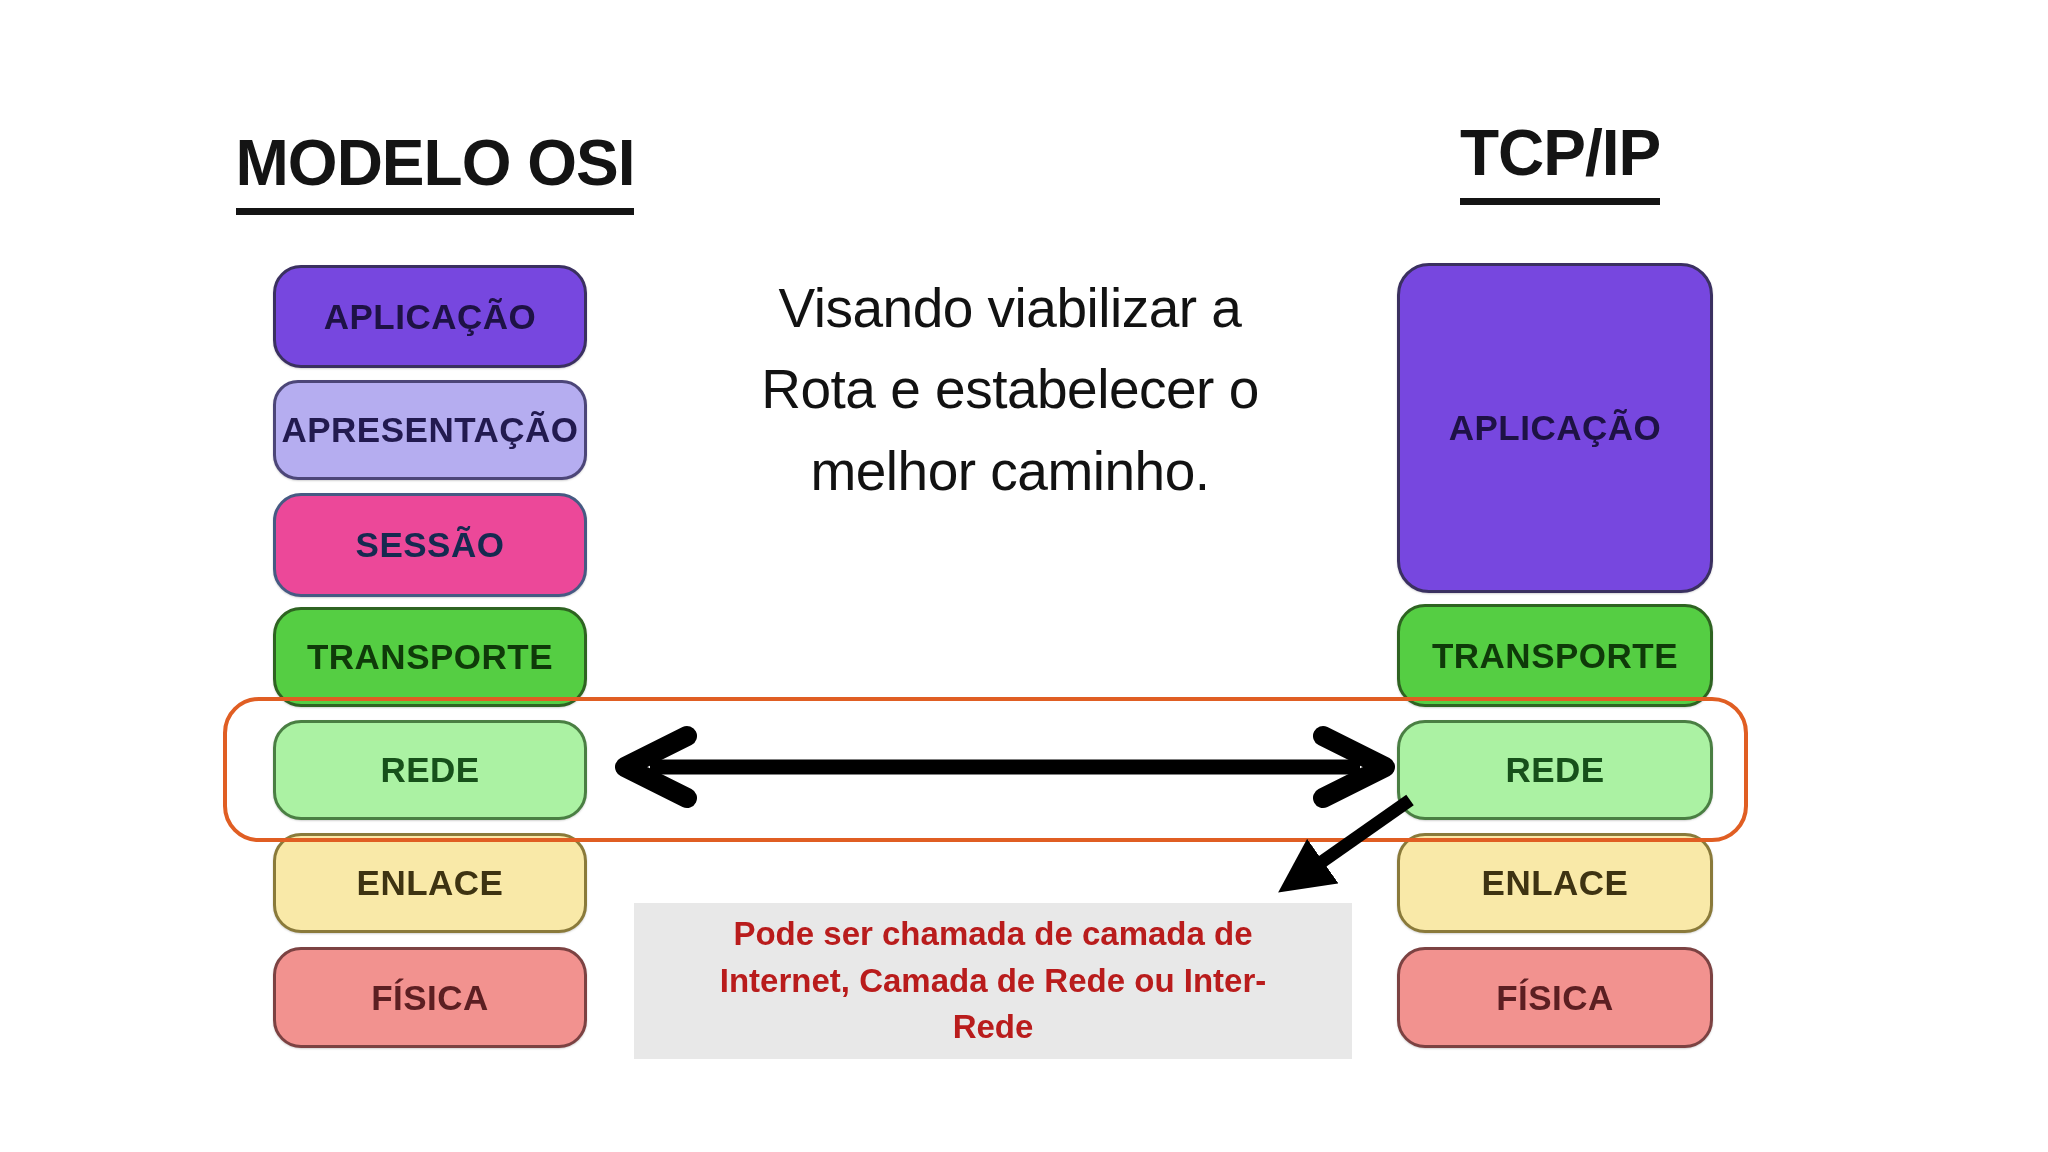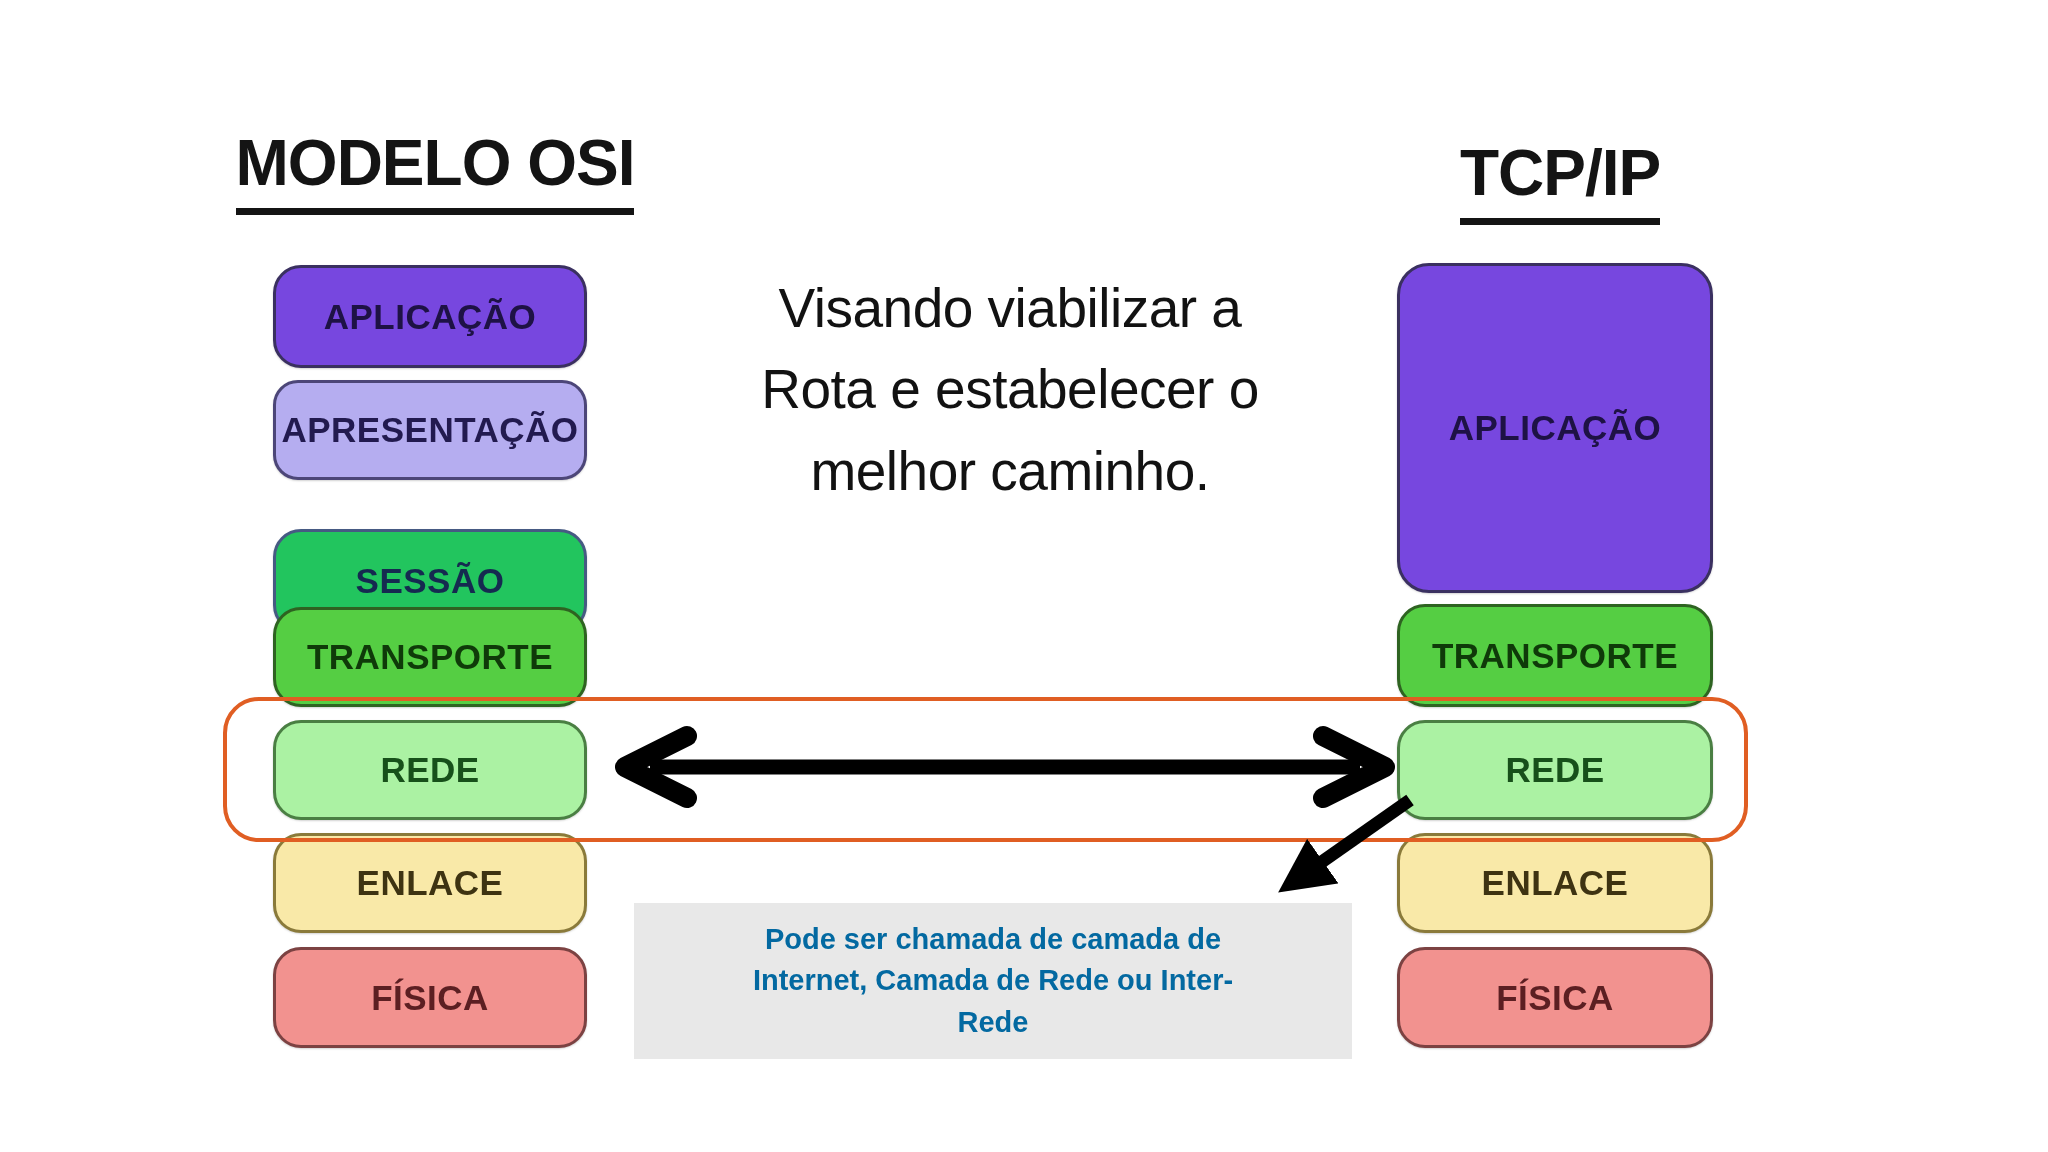--- a/index.html
+++ b/index.html
@@ -4,21 +4,21 @@
 <style>
   html,body{margin:0;padding:0;background:#fff;}
   #page{
     position:relative;width:2048px;height:1152px;background:#ffffff;overflow:hidden;
     font-family:"Liberation Sans", sans-serif;
   }
   
   .col-title{position:absolute;text-align:center;font-size:64px;font-weight:bold;color:#141414;letter-spacing:-1px;}
   .col-title .ul{display:inline-block;border-bottom:7px solid #141414;padding-bottom:11px;line-height:1.05;}
   #osi-title{left:225px;top:126px;width:420px;}
-  #tcpip-title{left:1430px;top:136px;width:260px;}
+  #tcpip-title{left:1430px;top:116px;width:260px;}
 
   
   .layer{
     position:absolute;box-sizing:border-box;border:3px solid #333;border-radius:28px;
     display:flex;align-items:center;justify-content:center;
     font-weight:bold;font-size:35px;letter-spacing:0.5px;z-index:2;
     box-shadow:0 1px 2px rgba(0,0,0,0.18);
   }
   .osi-col .layer{left:273px;width:314px;}
   .tcp-col .layer{left:1397px;width:316px;}
@@ -55,21 +55,21 @@
   #double-arrow{position:absolute;left:605px;top:707px;z-index:6;}
   #diagonal-arrow{position:absolute;left:1248px;top:792px;z-index:6;}
 
   
   #gray-note{
     position:absolute;left:634px;top:903px;width:718px;height:156px;
     background:#e8e8e8;display:flex;align-items:center;justify-content:center;
     z-index:4;
   }
   #gray-note .txt{
-    text-align:center;font-size:29px;font-weight:bold;color:#0369a1;
+    text-align:center;font-size:33px;font-weight:bold;color:#b91c1c;
     line-height:1.42;white-space:pre-line;
   }
 </style>
 </head>
 <body>
 
 <div id="page">
 
   <div class="col-title" id="osi-title">
     <span class="ul">MODELO OSI</span>
@@ -78,21 +78,21 @@
     <span class="ul">TCP/IP</span>
   </div>
 
   <div class="osi-col">
     <div class="layer" id="osi-0" style="background: rgb(119, 71, 223); border-color: rgb(58, 48, 96); color: rgb(30, 18, 69);">
         <span>APLICAÇÃO</span>
       </div>
     <div class="layer" id="osi-1" style="background: rgb(181, 173, 240); border-color: rgb(76, 70, 120); color: rgb(34, 26, 79); border-radius: 25px;">
         <span>APRESENTAÇÃO</span>
       </div>
-    <div class="layer" id="osi-2" style="background: #22c55e; border-color: rgb(70, 90, 131); color: rgb(21, 42, 80); margin-top: 36px;">
+    <div class="layer" id="osi-2" style="background: #ec4899; border-color: rgb(70, 90, 131); color: rgb(21, 42, 80);">
         <span>SESSÃO</span>
       </div>
     <div class="layer" id="osi-3" style="background: rgb(85, 206, 67); border-color: rgb(46, 99, 33); color: rgb(15, 58, 9);">
         <span>TRANSPORTE</span>
       </div>
     <div class="layer" id="osi-4" style="background: rgb(171, 242, 163); border-color: rgb(74, 127, 67); color: rgb(23, 80, 26);">
         <span>REDE</span>
       </div>
     <div class="layer" id="osi-5" style="background: rgb(249, 233, 168); border-color: rgb(138, 122, 58); color: rgb(62, 51, 18);">
         <span>ENLACE</span>

